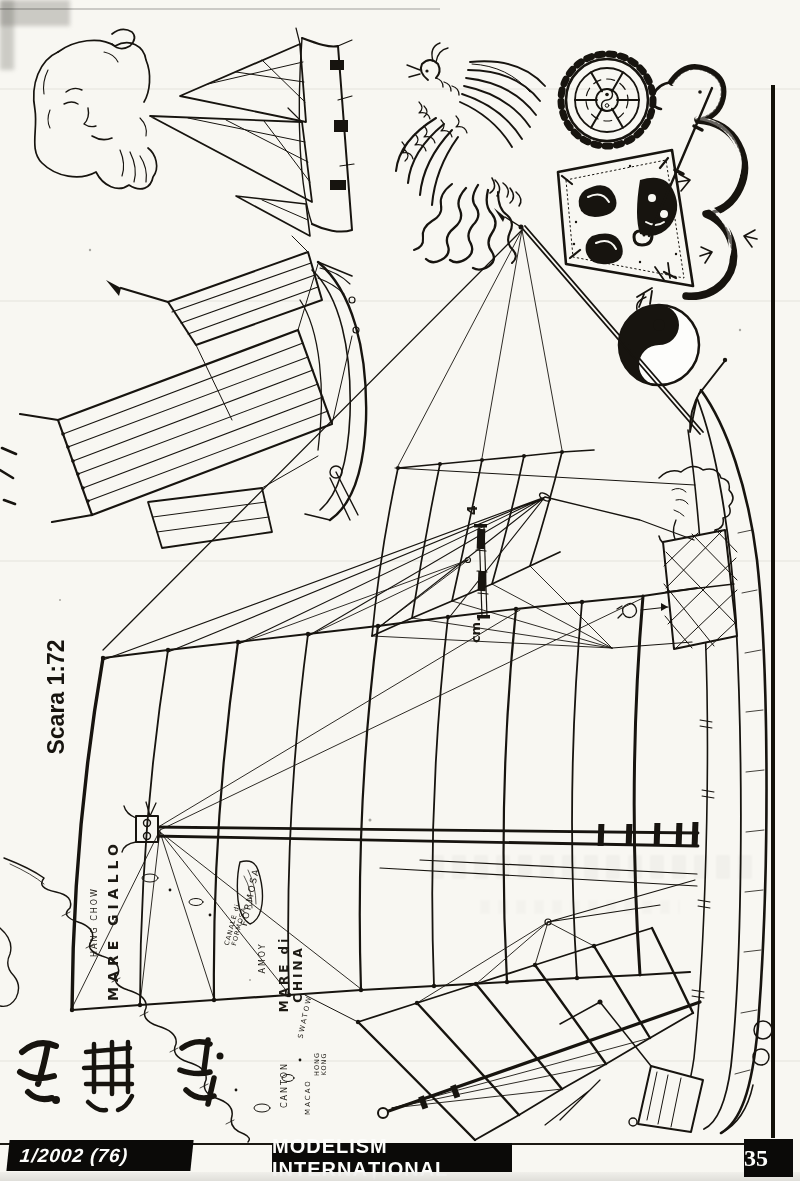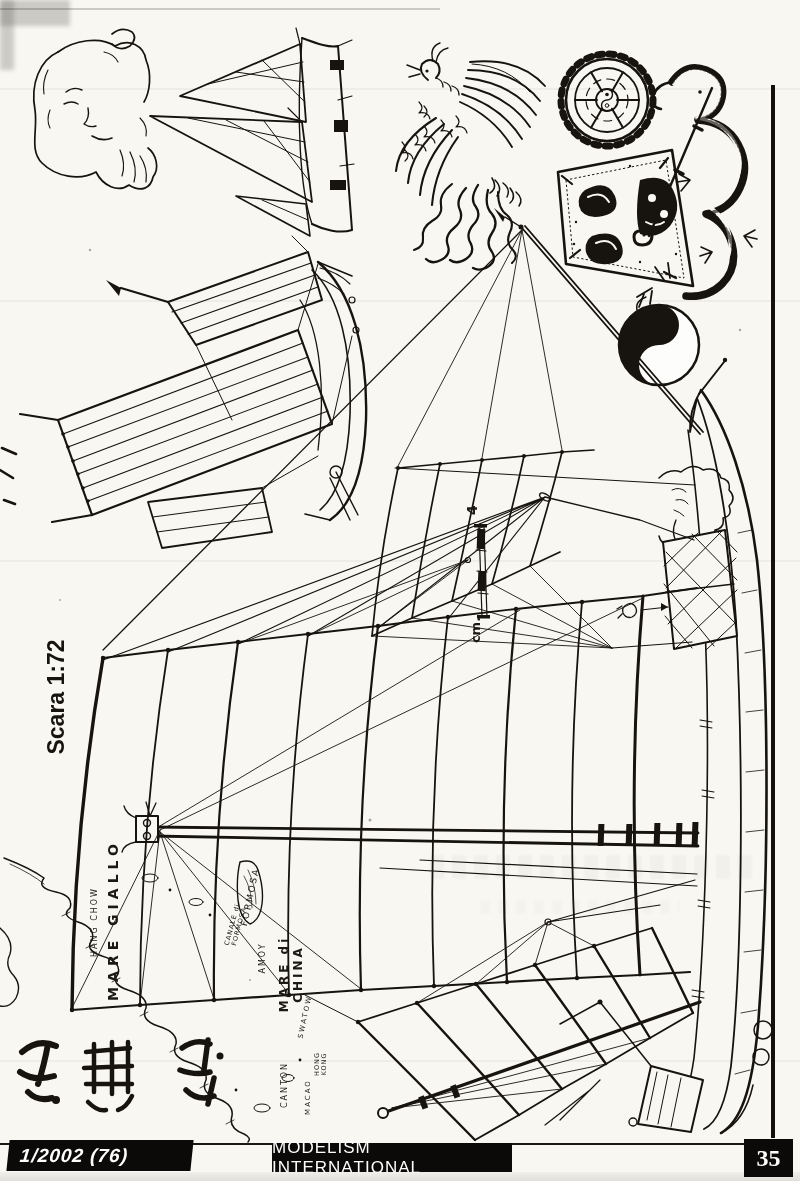--- a/index.html
+++ b/index.html
@@ -408,21 +408,21 @@
 
   <span class="sr">紹興船</span>
 
   <div class="abs" style="left:0;top:1143px;width:744px;height:2px;background:#1c1913;"></div>
 
   <div class="fbox" style="left:8px;top:1140px;width:172px;height:31px;transform:skewX(-6deg);padding-left:12px;">
     <span style="font-style:italic;font-weight:bold;font-size:19px;letter-spacing:1px;">1/2002 (76)</span>
   </div>
 
   <div class="fbox" style="left:272px;top:1143px;width:240px;height:29px;justify-content:center;">
-    <span style="font-weight:normal;font-size:17px;letter-spacing:1px;">MODELISM INTERNAȚIONAL</span>
-  </div>
-
-  <div class="fbox" style="left:744px;top:1139px;width:49px;height:38px;justify-content:center;">
+    <span style="font-weight:bold;font-size:20px;letter-spacing:1px;">MODELISM INTERNAȚIONAL</span>
+  </div>
+
+  <div class="fbox" style="left:744px;top:1139px;width:49px;height:38px;justify-content:flex-start;">
     <span style="font-family:'Liberation Serif',serif;font-weight:bold;font-size:24px;">35</span>
   </div>
 
   <div class="abs" style="left:0;top:1172px;width:800px;height:9px;background:linear-gradient(180deg,rgba(0,0,0,.03),rgba(0,0,0,.10));"></div>
 </div>
 
 </body></html>

